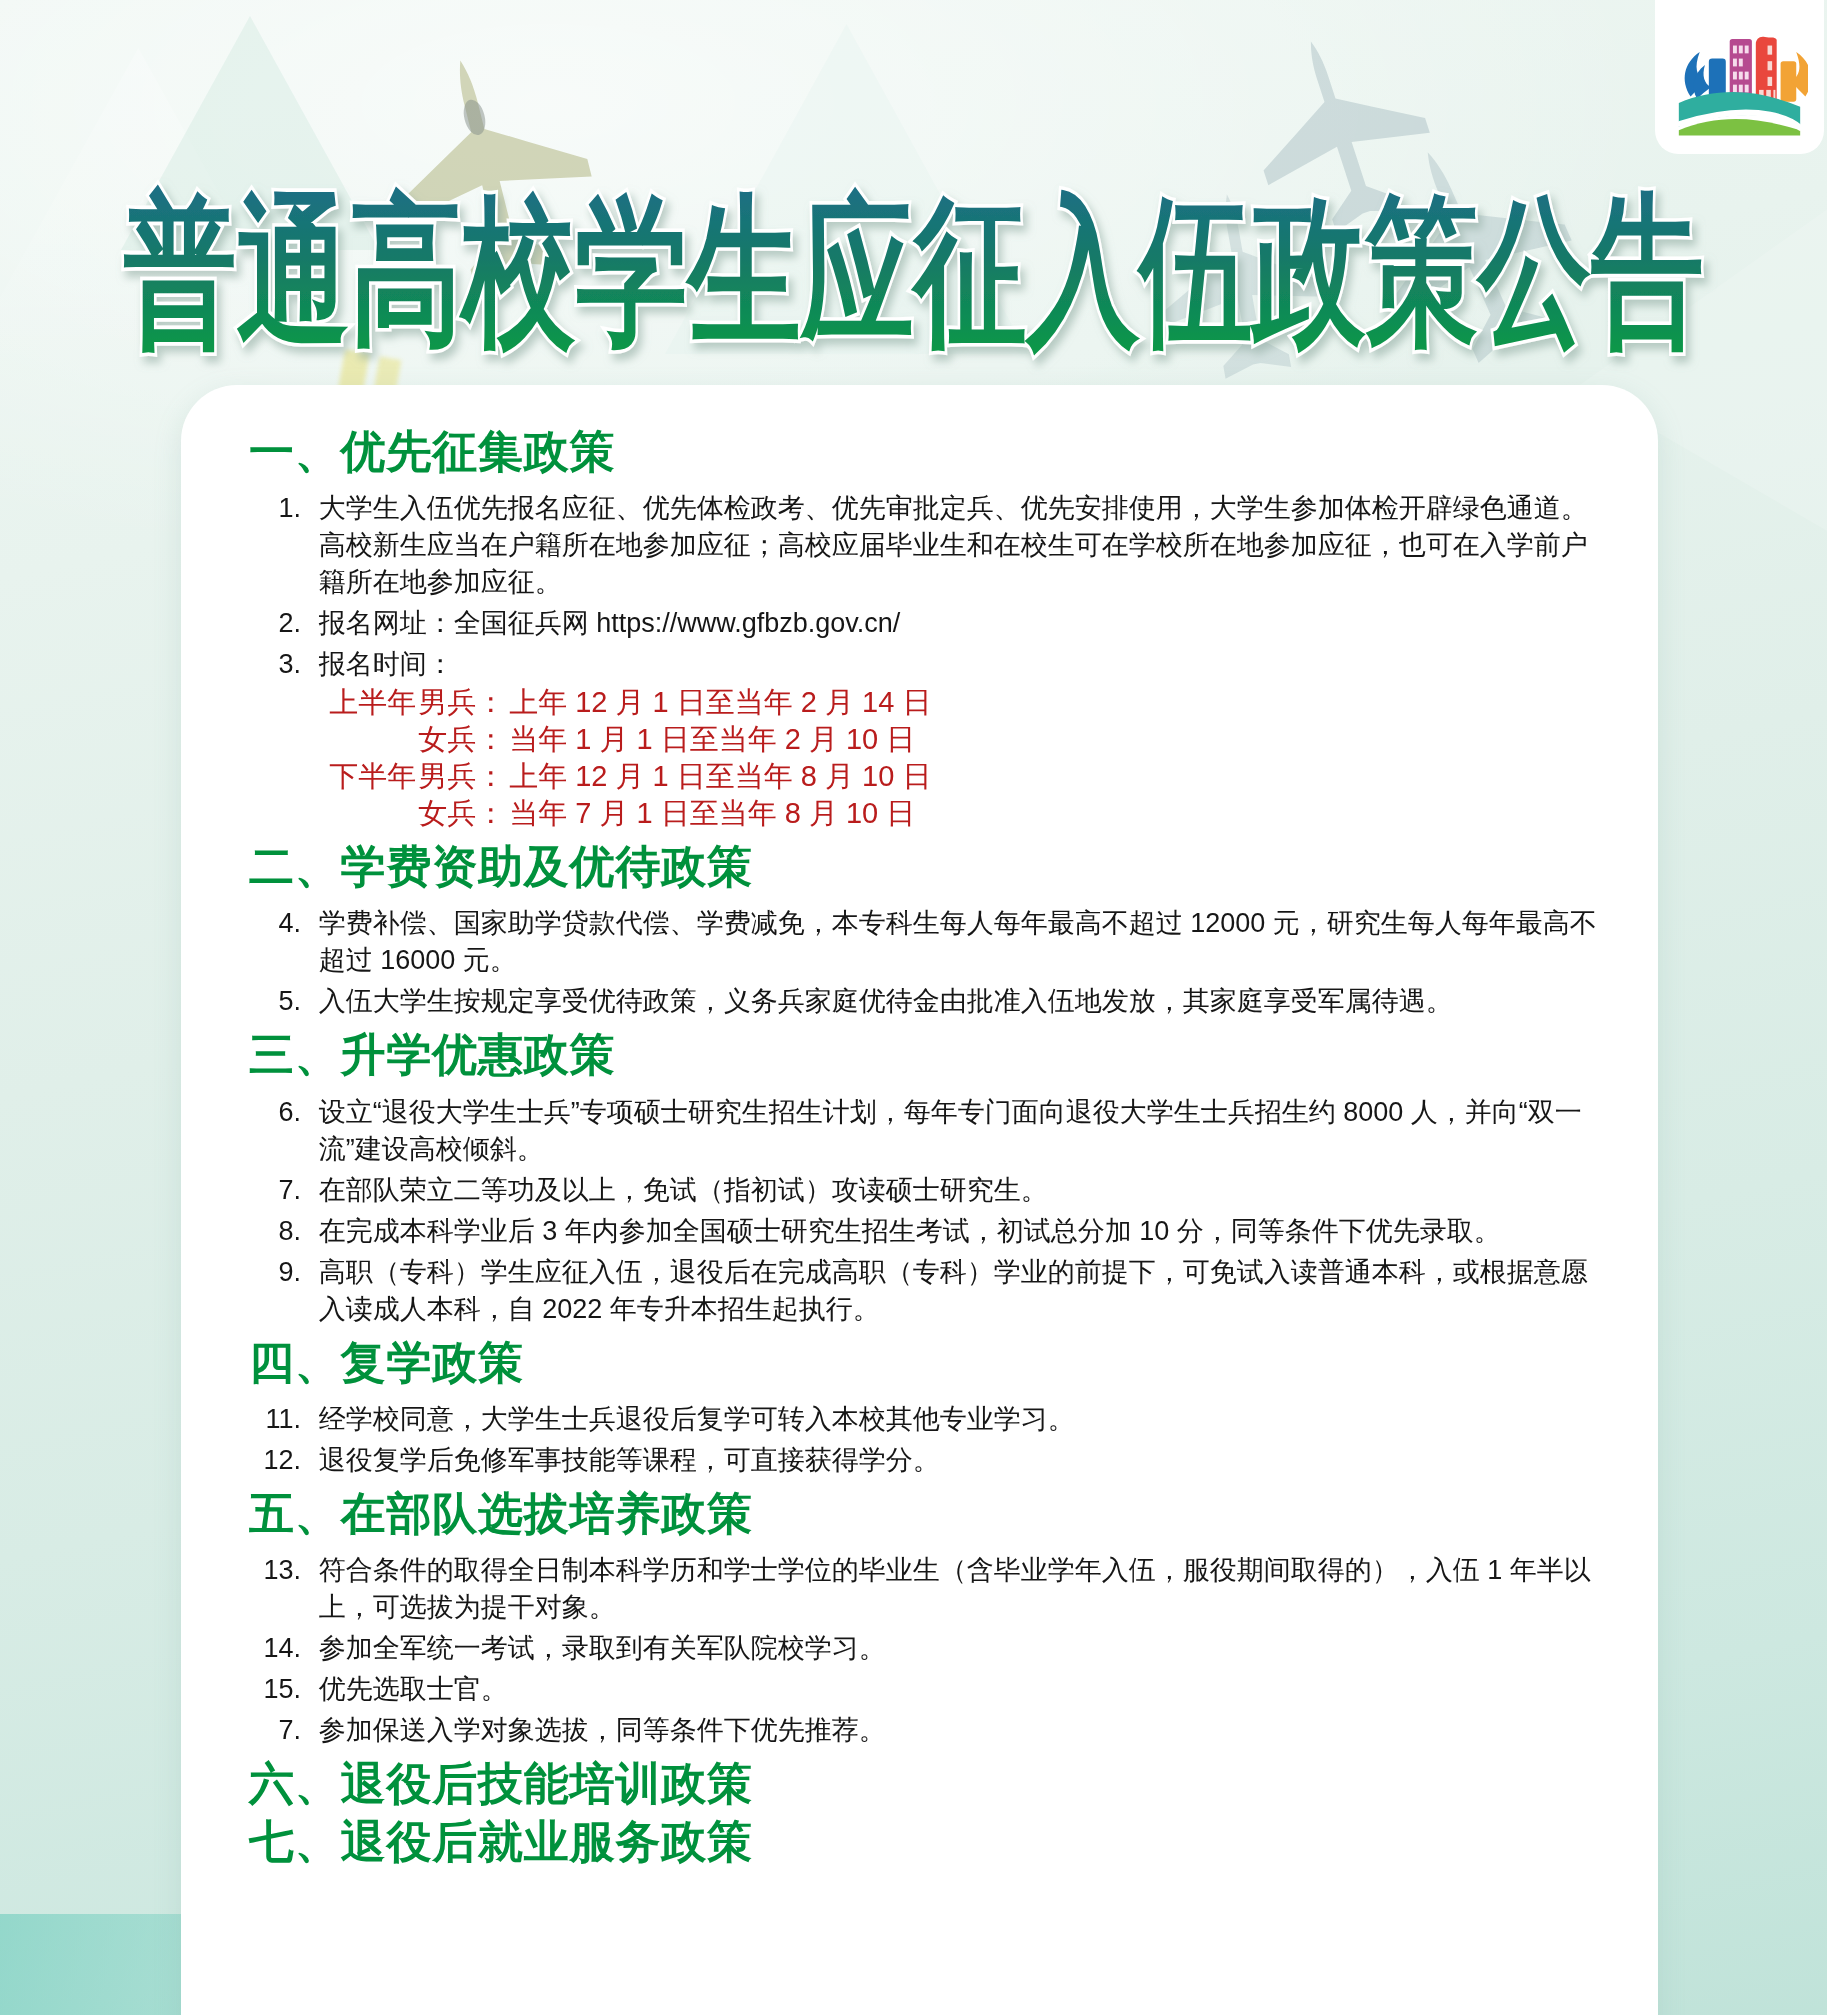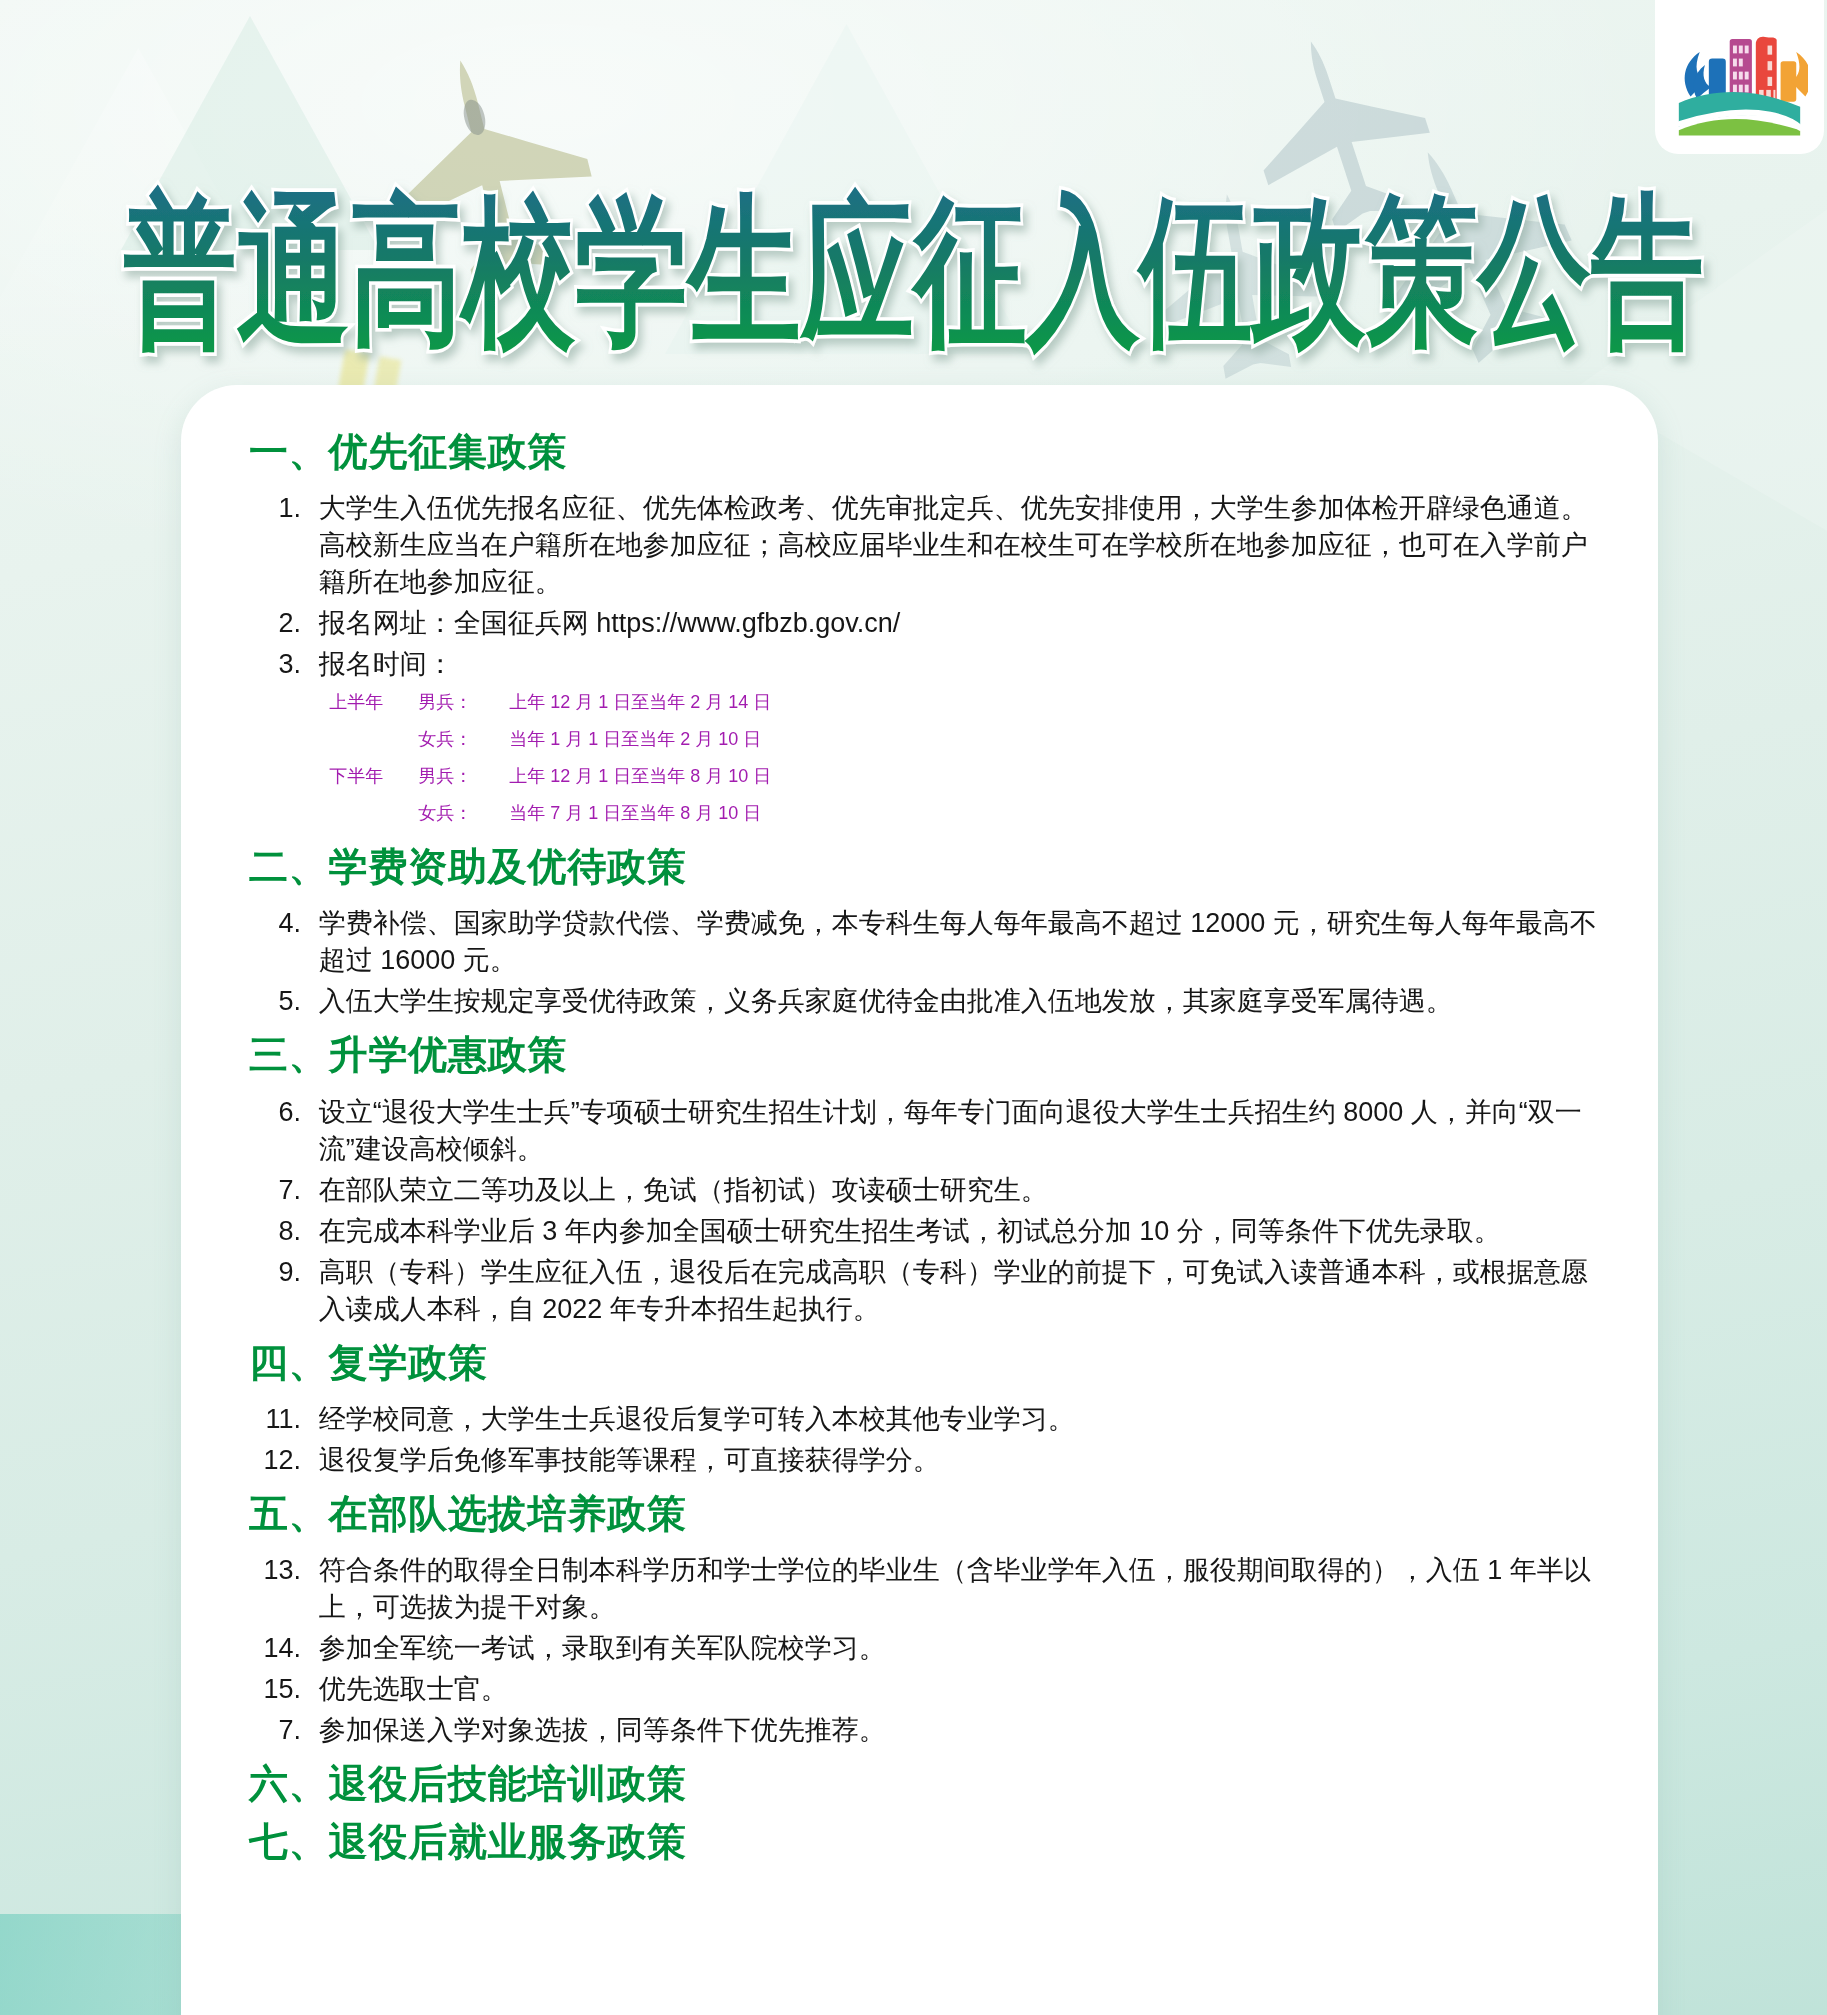--- a/index.html
+++ b/index.html
@@ -31,27 +31,27 @@
   
   .title-svg{position:absolute;left:0;top:169px;width:1828px;height:226px;overflow:visible;}
   
   .logo-box{position:absolute;right:4px;top:0;width:169px;height:154px;background:#ffffff;
     border-radius:0 0 23.4px 23.4px;display:flex;align-items:center;justify-content:center;}
   .logo-box svg{width:137px;height:125px;}
   
   .panel{position:absolute;left:181px;top:385px;width:1477px;height:1894px;background:#ffffff;
     border-radius:56px;box-sizing:border-box;padding:48px 56px 0 68px;
     box-shadow:0 9.7px 28px rgba(110,160,148,.18);}
-  .sec-h{font-size:39px;line-height:38px;font-weight:900;color:#00913c;margin:16px 0 19.3px 0;letter-spacing:0.8px;}
+  .sec-h{font-size:45px;line-height:38px;font-weight:900;color:#00913c;margin:16px 0 19.3px 0;letter-spacing:0.8px;}
   .sec:first-child .sec-h{margin-top:0;}
   .item{display:grid;grid-template-columns:52px 1fr;column-gap:9.7px;margin-bottom:4px;}
   .num{font-size:27px;line-height:37px;text-align:right;font-weight:500;color:#161616;}
   .txt{font-size:27px;line-height:37px;font-weight:500;color:#161616;margin-left:8px;}
   .schedule{margin:0.8px 0 0 10.5px;}
-  .srow{display:grid;grid-template-columns:89px 91px auto;font-size:18px;line-height:37px;font-weight:500;color:#a21caf;}
+  .srow{display:grid;grid-template-columns:89px 91px auto;font-size:29px;line-height:37px;font-weight:500;color:#b91c1c;}
 </style>
 </head>
 <body>
 
 <div class="poster">
 
   <div class="bg-base"></div>
   <div class="bg-light"></div>
   <div class="tri tri-a"></div>
   <div class="tri tri-b"></div>

